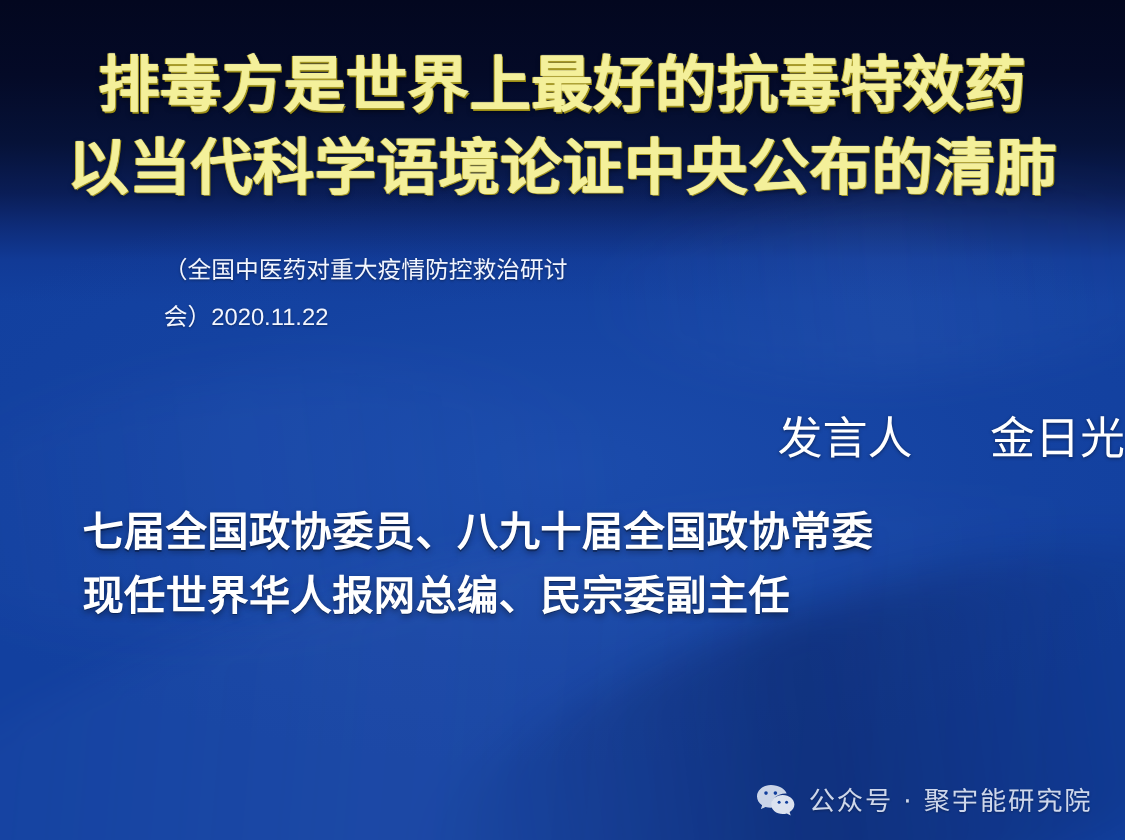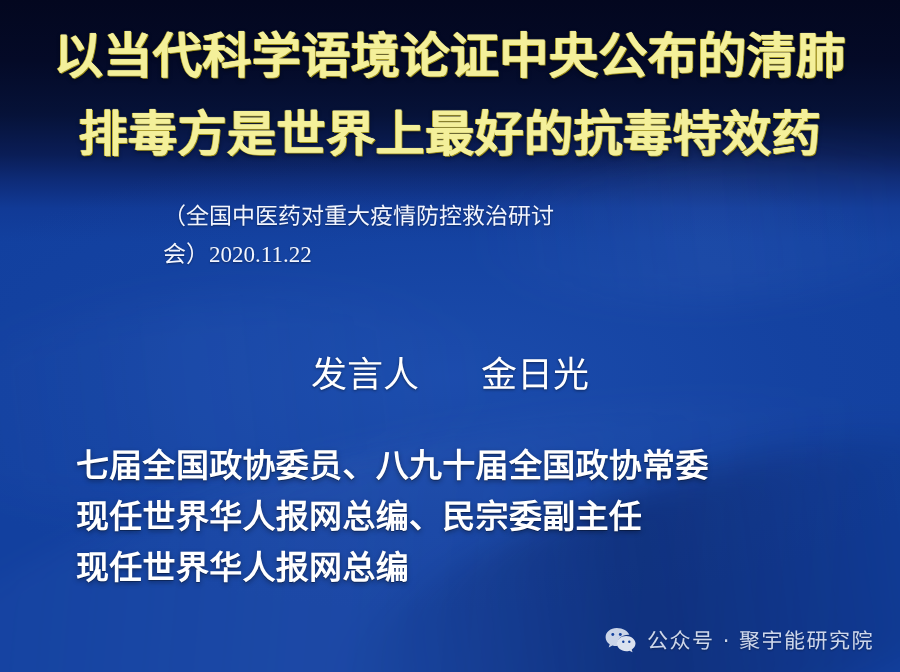--- a/index.html
+++ b/index.html
@@ -112,54 +112,51 @@
   .title-line.second { margin-top:12px; }
 
   
   .subtitle-block {
     position:absolute;
     left:131px; top:198px;
     width:640px;
     z-index:4;
   }
   .subtitle-line {
-    font-family:Liberation Serif, serif;
-    font-size:23px;
+    font-family:Liberation Sans, sans-serif;
+    font-size:19px;
     line-height:38px;
     color:#f3f6ff;
     white-space:nowrap;
     text-shadow:0 1px 2px rgba(0,0,0,0.40);
-    margin-left:32px;
   }
 
   
   .speaker-block {
     position:absolute;
     left:0; right:0; top:327px;
-    text-align:center;
-    z-index:4;
-    margin-top:24px;
+    text-align:right;
+    z-index:4;
   }
   .speaker-row {
     display:inline-block;
     font-family:"Liberation Serif","DejaVu Serif",serif;
     font-size:36px;
     line-height:48px;
     color:#ffffff;
     white-space:nowrap;
     text-shadow:0 1px 3px rgba(0,0,0,0.45);
   }
   .speaker-label { margin-right:62px; }
 
   
   .credentials-block {
     position:absolute;
-    left:76px; top:400px;
-    z-index:4;
-    margin-top:40px;
+    left:66px; top:400px;
+    z-index:4;
   }
   .credential-line {
     font-family:"DejaVu Sans","Liberation Sans",sans-serif;
     font-weight:700;
     font-size:33px;
     line-height:51px;
     color:#ffffff;
     white-space:nowrap;
     letter-spacing:0.3px;
     text-shadow:
@@ -193,39 +190,38 @@
 
 <div id="slide">
 
   <div class="bg-glow"></div>
   <div class="swoosh swoosh-c"></div>
   <div class="swoosh swoosh-d"></div>
   <div class="swoosh swoosh-a"></div>
   <div class="swoosh swoosh-b"></div>
 
   <div class="title-block">
+    <div class="title-line second">排毒方是世界上最好的抗毒特效药</div>
     <div class="title-line first">以当代科学语境论证中央公布的清肺</div>
-    <div class="title-line second">排毒方是世界上最好的抗毒特效药</div>
   </div>
 
   <div class="subtitle-block">
     <div class="subtitle-line">（全国中医药对重大疫情防控救治研讨</div>
     <div class="subtitle-line">会）2020.11.22</div>
   </div>
 
   <div class="speaker-block">
     <div class="speaker-row">
       <span class="speaker-label">发言人</span><span class="speaker-name">金日光</span>
     </div>
   </div>
 
   <div class="credentials-block">
     <div class="credential-line">七届全国政协委员、八九十届全国政协常委</div>
     <div class="credential-line">现任世界华人报网总编、民宗委副主任</div>
-    <div class="credential-line">现任世界华人报网总编</div>
   </div>
 
   <div class="watermark">
     <span>
       <svg class="wechat-icon" viewBox="0 0 62 54" xmlns="http://www.w3.org/2000/svg" aria-hidden="true">
         <path fill="#dfe6f3" d="M23.4 2C11.1 2 1.2 10.2 1.2 20.3c0 5.7 3.2 10.8 8.2 14.1l-2 6.4 7.3-3.8c2.7.8 5.6 1.2 8.7 1.2.8 0 1.5 0 2.3-.1-.5-1.5-.8-3.1-.8-4.7 0-9.9 9.6-17.9 21.4-17.9.8 0 1.5 0 2.3.1C46.2 8 35.8 2 23.4 2z"></path>
         <circle cx="15.6" cy="14.9" r="2.9" fill="#12409f"></circle>
         <circle cx="30.6" cy="14.9" r="2.9" fill="#12409f"></circle>
         <path fill="#f2f5fb" d="M61 33.2c0-8.4-8.3-15.3-18.6-15.3S23.8 24.8 23.8 33.2 32.1 48.5 42.4 48.5c2.3 0 4.5-.3 6.5-1l6.2 3.2-1.7-5.4c4.6-2.8 7.6-7.2 7.6-12.1z"></path>
         <circle cx="36.6" cy="29.4" r="2.4" fill="#12409f"></circle>

